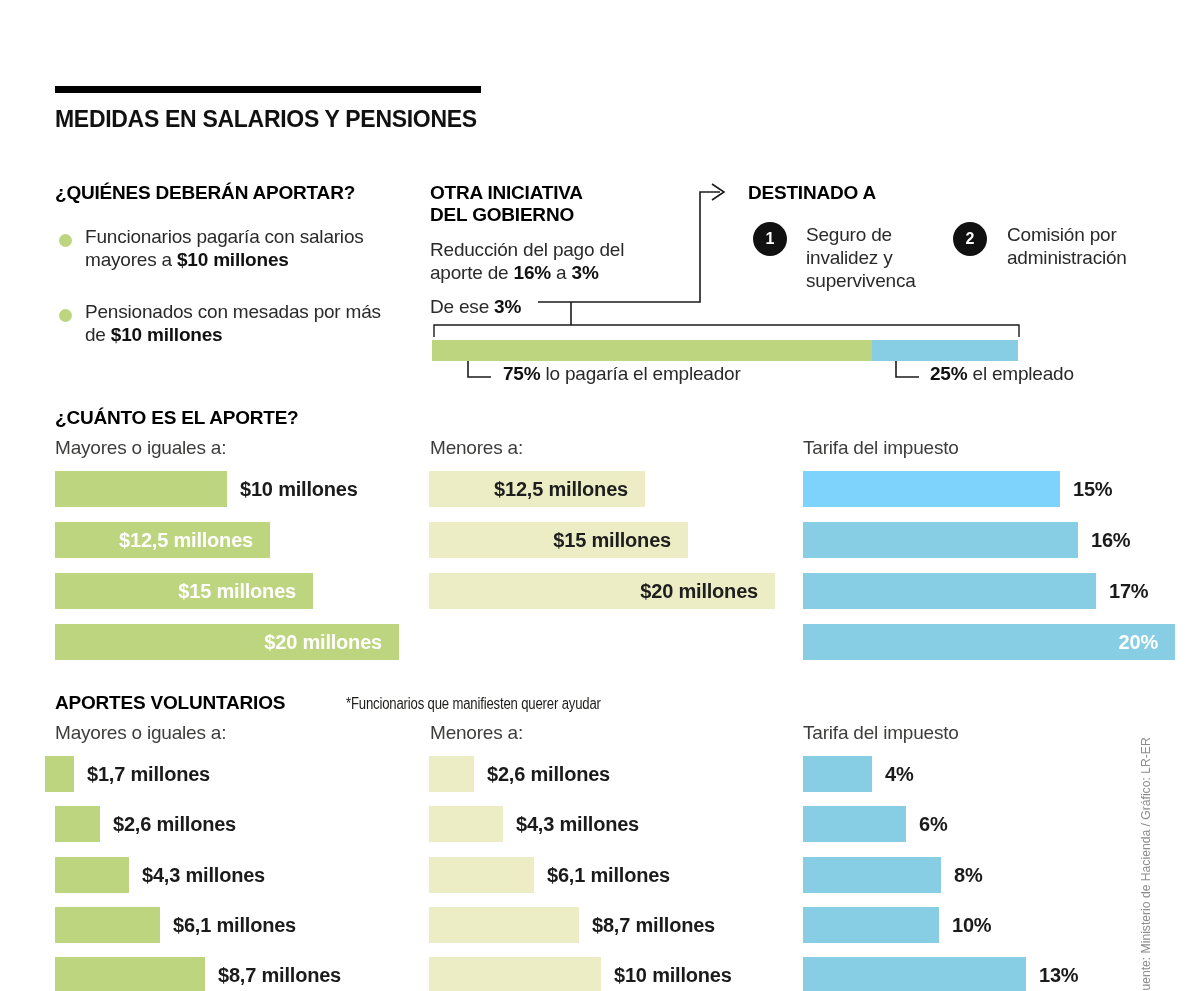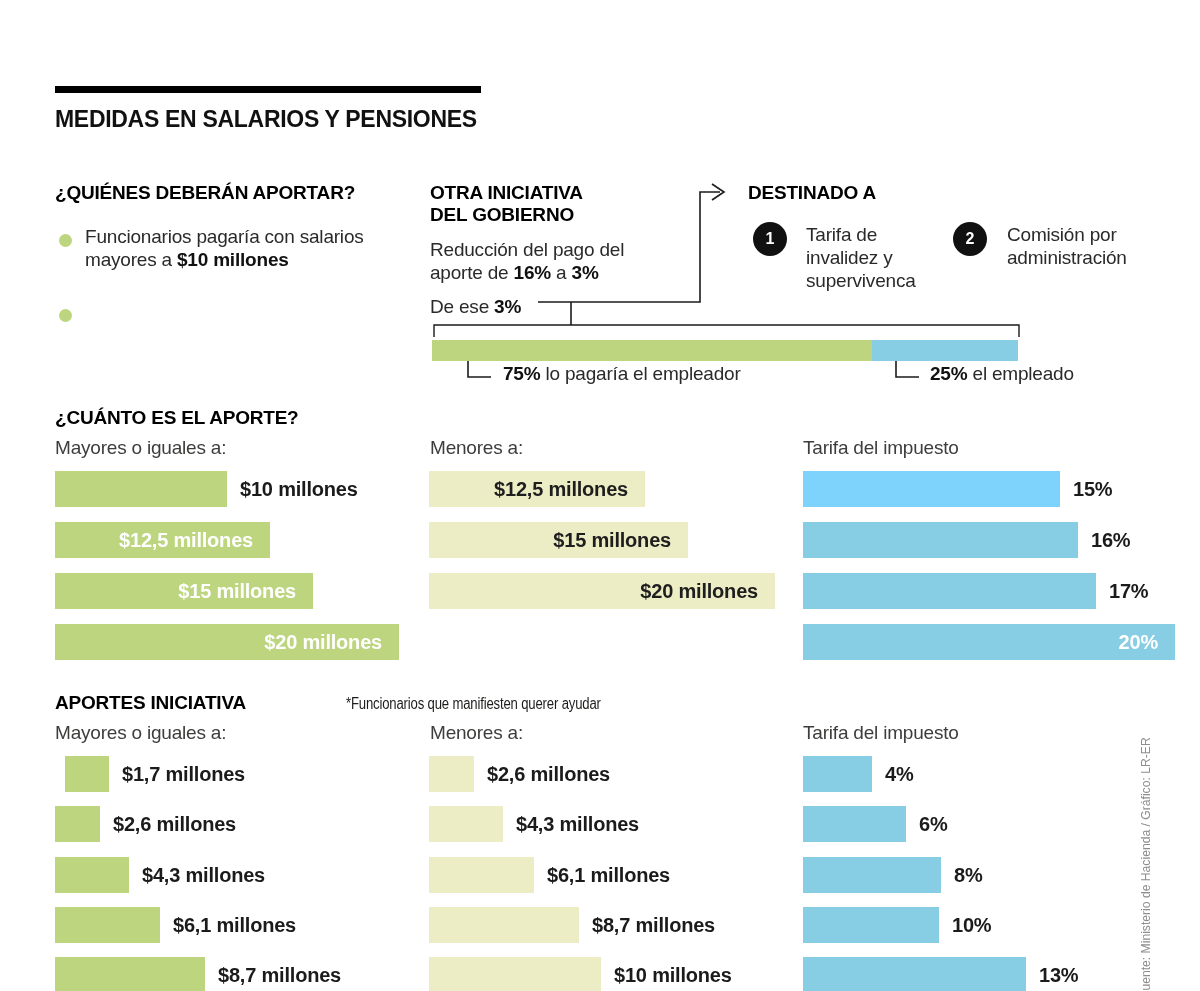--- a/index.html
+++ b/index.html
@@ -35,28 +35,29 @@
 
 <div class="canvas">
 
   <div class="abs rule" style="left:55px;top:40px;width:426px;height:7px;"></div>
   <h1 class="abs title" style="left:55px;top:60px;">MEDIDAS EN SALARIOS Y PENSIONES</h1>
 
   <h2 class="abs h2" style="left:55px;top:136px;">¿QUIÉNES DEBERÁN APORTAR?</h2>
   <span class="abs dot" style="left:59px;top:188px;background:#bdd57f;"></span>
   <p class="abs body" style="left:85px;top:179px;width:310px;"><span>Funcionarios pagaría con salarios mayores a </span><b>$10 millones</b></p>
   <span class="abs dot" style="left:59px;top:263px;background:#bdd57f;"></span>
+  <p class="abs body" style="left:85px;top:254px;width:310px;"><span>Pensionados con mesadas por más de </span><b>$10 millones</b></p>
 
   <h2 class="abs h2" style="left:430px;top:136px;width:190px;">OTRA INICIATIVA DEL GOBIERNO</h2>
   <p class="abs body" style="left:430px;top:192px;width:245px;"><span>Reducción del pago del aporte de </span><b>16%</b><span> a </span><b>3%</b></p>
   <p class="abs body" style="left:430px;top:249px;"><span>De ese </span><b>3%</b></p>
 
   <h2 class="abs h2" style="left:748px;top:136px;">DESTINADO A</h2>
   <span class="abs numcircle" style="left:753px;top:176px;">1</span>
-  <p class="abs body" style="left:806px;top:177px;width:128px;">Tarifa de invalidez y supervivenca</p>
+  <p class="abs body" style="left:806px;top:177px;width:128px;">Seguro de invalidez y supervivenca</p>
   <span class="abs numcircle" style="left:953px;top:176px;">2</span>
   <p class="abs body" style="left:1007px;top:177px;width:150px;">Comisión por administración</p>
 
   <svg class="overlay" width="1200" height="991" viewBox="0 0 1200 991">
     <polyline points="538,256 700,256 700,146 720,146" fill="none" stroke="#1b1b1b" stroke-width="1.6"></polyline>
     <polyline points="712,138 724,146 712,154" fill="none" stroke="#1b1b1b" stroke-width="1.6"></polyline>
     <line x1="571" y1="256" x2="571" y2="279" stroke="#1b1b1b" stroke-width="1.6"></line>
     <polyline points="434,291 434,279 1019,279 1019,291" fill="none" stroke="#1b1b1b" stroke-width="1.4"></polyline>
     <circle cx="468" cy="304" r="5.5" fill="#111"></circle>
     <polyline points="468,309 468,331 491,331" fill="none" stroke="#1b1b1b" stroke-width="1.6"></polyline>
@@ -105,27 +106,27 @@
   <div class="bar" style="left:803px;top:476px;width:275px;background:#87cde4;">
       <span class="out">16%</span>
     </div>
   <div class="bar" style="left:803px;top:527px;width:293px;background:#87cde4;">
       <span class="out">17%</span>
     </div>
   <div class="bar" style="left:803px;top:578px;width:372px;background:#87cde4;">
       <span class="in white">20%</span>
     </div>
 
-  <h2 class="abs h2" style="left:55px;top:646px;">APORTES INICIATIVA</h2>
+  <h2 class="abs h2" style="left:55px;top:646px;">APORTES VOLUNTARIOS</h2>
   <p class="abs footnote" style="left:346px;top:649px;">*Funcionarios que manifiesten querer ayudar</p>
   <p class="abs collabel" style="left:55px;top:676px;">Mayores o iguales a:</p>
   <p class="abs collabel" style="left:430px;top:676px;">Menores a:</p>
   <p class="abs collabel" style="left:803px;top:676px;">Tarifa del impuesto</p>
 
-  <div class="bar" style="left:65px;top:710px;width:44px;background:#bdd57f;text-decoration:underline;">
+  <div class="bar" style="left:45px;top:710px;width:29px;background:#bdd57f;text-decoration:underline;">
       <span class="out">$1,7 millones</span>
     </div>
   <div class="bar" style="left:55px;top:760px;width:45px;background:#bdd57f;">
       <span class="out">$2,6 millones</span>
     </div>
   <div class="bar" style="left:55px;top:811px;width:74px;background:#bdd57f;">
       <span class="out">$4,3 millones</span>
     </div>
   <div class="bar" style="left:55px;top:861px;width:105px;background:#bdd57f;">
       <span class="out">$6,1 millones</span>

